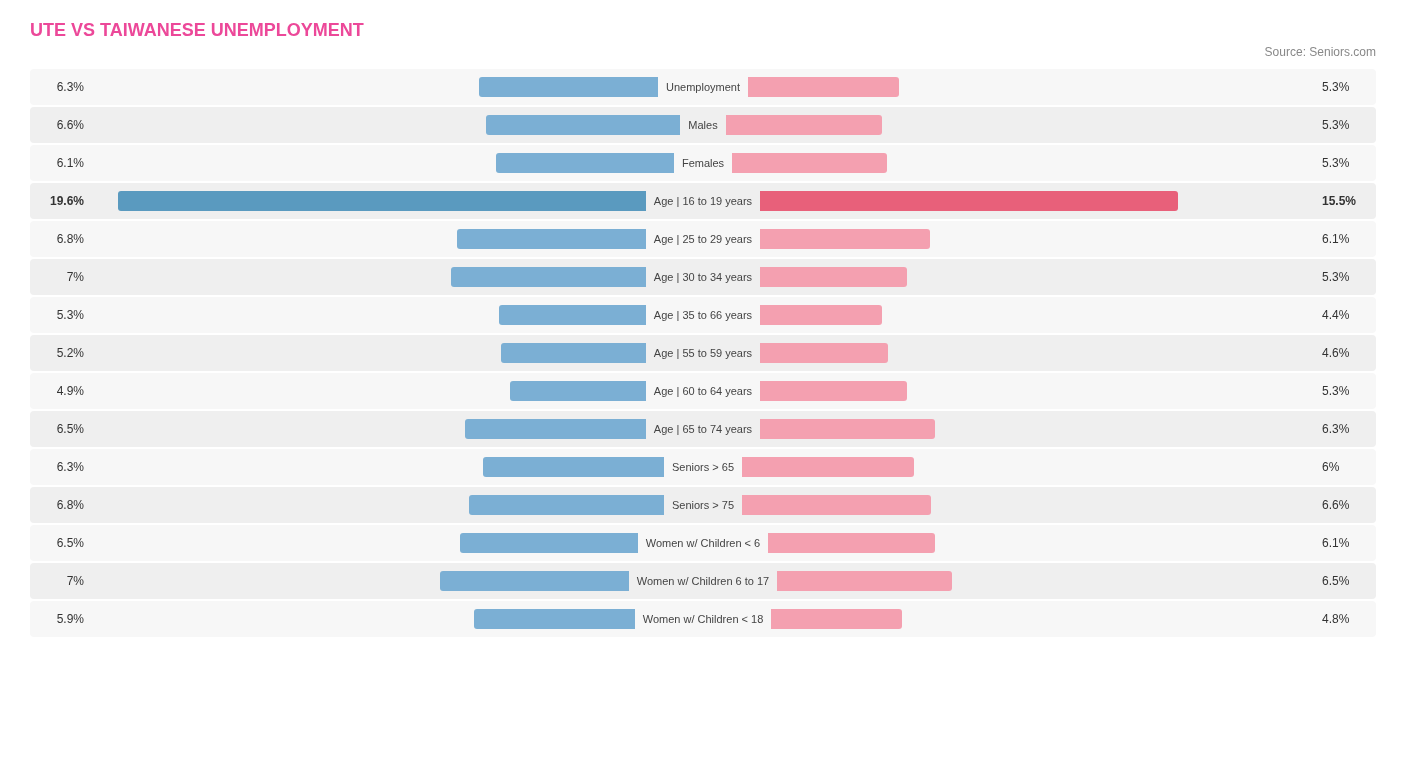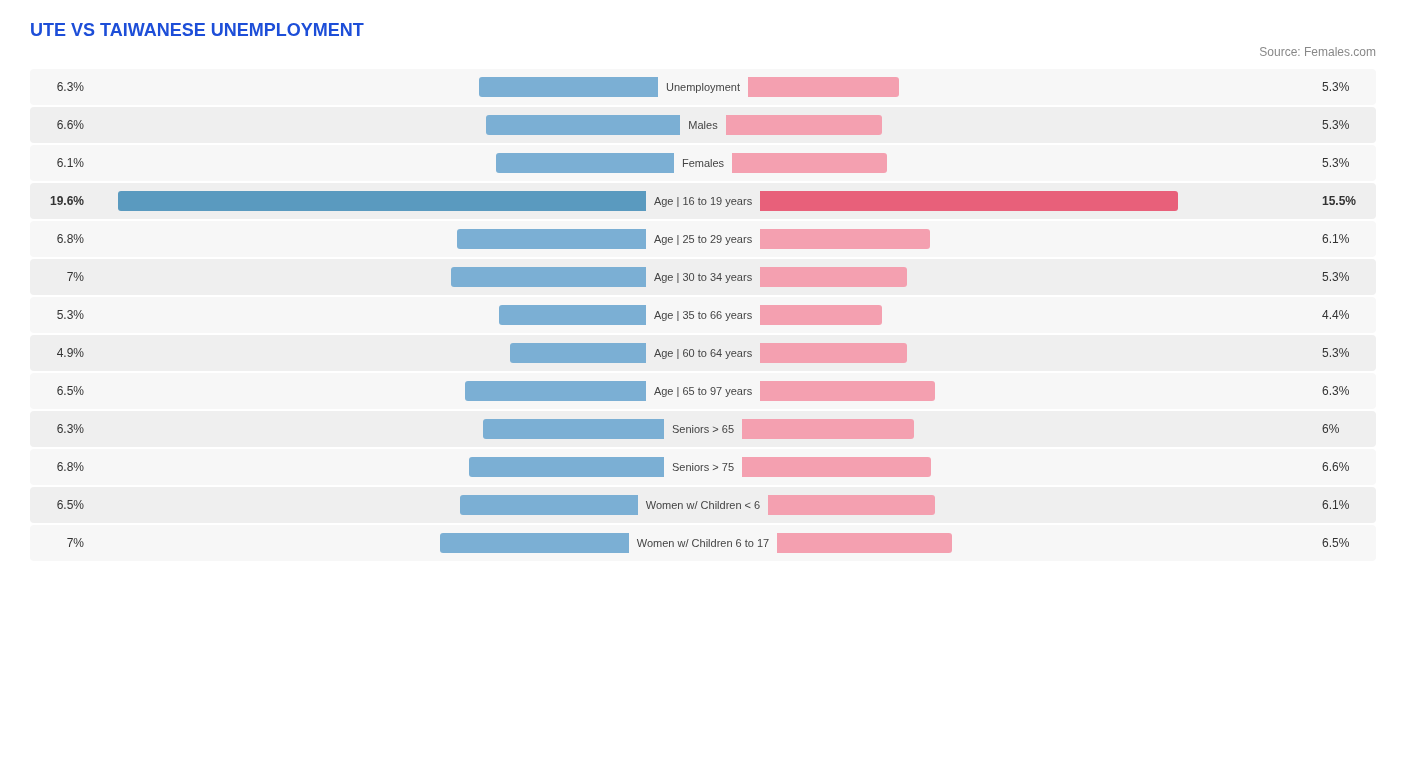--- a/index.html
+++ b/index.html
@@ -6,21 +6,21 @@
     body {
       font-family: Arial, sans-serif;
       background: #fff;
       width: 1406px;
       min-height: 757px;
       padding: 20px 30px;
     }
     .chart-title {
       font-size: 18px;
       font-weight: bold;
-      color: #1d4ed8;
+      color: #ec4899;
       margin-bottom: 4px;
     }
     .source {
       font-size: 12px;
       color: #888;
       text-align: right;
       margin-bottom: 10px;
     }
     .chart-container {
       width: 100%;
@@ -42,20 +42,21 @@
       color: #333;
       padding-right: 6px;
       flex-shrink: 0;
     }
     .bar-area {
       flex: 1;
       display: flex;
       align-items: center;
       position: relative;
       height: 36px;
+      justify-content: flex-end;
     }
     .bar-left-wrap {
       flex: 1;
       display: flex;
       justify-content: flex-end;
       align-items: center;
       height: 20px;
     }
     .bar-right-wrap {
       flex: 1;
@@ -93,21 +94,21 @@
     
     .row-highlight {
       background: #e8e8e8;
       gap: 17px;
     }
   </style>
 </head>
 <body>
 
 <div class="chart-title">UTE VS TAIWANESE UNEMPLOYMENT</div>
-<div class="source">Source: Females.com</div>
+<div class="source">Source: Seniors.com</div>
 
 <div class="chart-container" id="chart">
     <div class="row">
       <div class="left-val">6.3%</div>
       <div class="bar-area">
         <div class="bar-left-wrap">
           <div class="bar-blue" style="width: 31.5%;"></div>
         </div>
         <div class="label-center">Unemployment</div>
         <div class="bar-right-wrap">
@@ -188,39 +189,52 @@
           <div class="bar-blue" style="width: 26.5%;"></div>
         </div>
         <div class="label-center">Age | 35 to 66 years</div>
         <div class="bar-right-wrap">
           <div class="bar-pink" style="width: 22%;"></div>
         </div>
       </div>
       <div class="right-val">4.4%</div>
     </div>
     <div class="row">
+      <div class="left-val">5.2%</div>
+      <div class="bar-area">
+        <div class="bar-left-wrap">
+          <div class="bar-blue" style="width: 26%;"></div>
+        </div>
+        <div class="label-center">Age | 55 to 59 years</div>
+        <div class="bar-right-wrap">
+          <div class="bar-pink" style="width: 23%;"></div>
+        </div>
+      </div>
+      <div class="right-val">4.6%</div>
+    </div>
+    <div class="row">
       <div class="left-val">4.9%</div>
       <div class="bar-area">
         <div class="bar-left-wrap">
           <div class="bar-blue" style="width: 24.5%;"></div>
         </div>
         <div class="label-center">Age | 60 to 64 years</div>
         <div class="bar-right-wrap">
           <div class="bar-pink" style="width: 26.5%;"></div>
         </div>
       </div>
       <div class="right-val">5.3%</div>
     </div>
     <div class="row">
       <div class="left-val">6.5%</div>
       <div class="bar-area">
         <div class="bar-left-wrap">
           <div class="bar-blue" style="width: 32.5%;"></div>
         </div>
-        <div class="label-center">Age | 65 to 97 years</div>
+        <div class="label-center">Age | 65 to 74 years</div>
         <div class="bar-right-wrap">
           <div class="bar-pink" style="width: 31.5%;"></div>
         </div>
       </div>
       <div class="right-val">6.3%</div>
     </div>
     <div class="row">
       <div class="left-val">6.3%</div>
       <div class="bar-area">
         <div class="bar-left-wrap">
@@ -264,14 +278,27 @@
       <div class="bar-area">
         <div class="bar-left-wrap">
           <div class="bar-blue" style="width: 35%;"></div>
         </div>
         <div class="label-center">Women w/ Children 6 to 17</div>
         <div class="bar-right-wrap">
           <div class="bar-pink" style="width: 32.5%;"></div>
         </div>
       </div>
       <div class="right-val">6.5%</div>
+    </div>
+    <div class="row">
+      <div class="left-val">5.9%</div>
+      <div class="bar-area">
+        <div class="bar-left-wrap">
+          <div class="bar-blue" style="width: 29.5%;"></div>
+        </div>
+        <div class="label-center">Women w/ Children &lt; 18</div>
+        <div class="bar-right-wrap">
+          <div class="bar-pink" style="width: 24%;"></div>
+        </div>
+      </div>
+      <div class="right-val">4.8%</div>
     </div>
   </div>
 
 </body></html>

